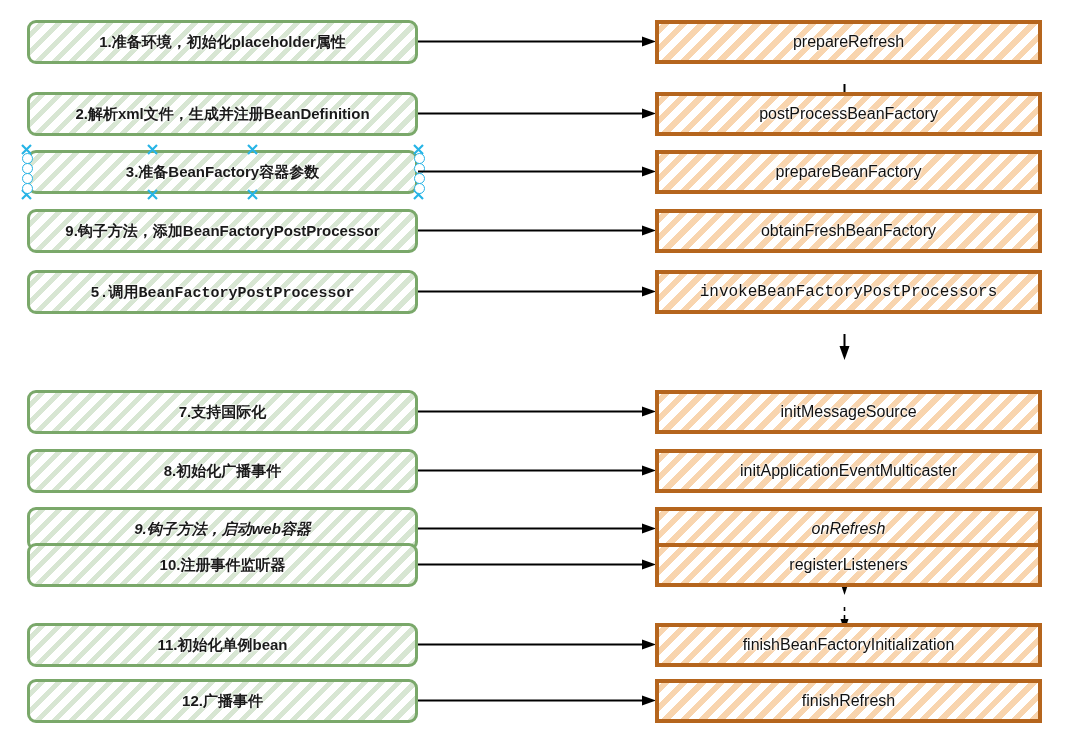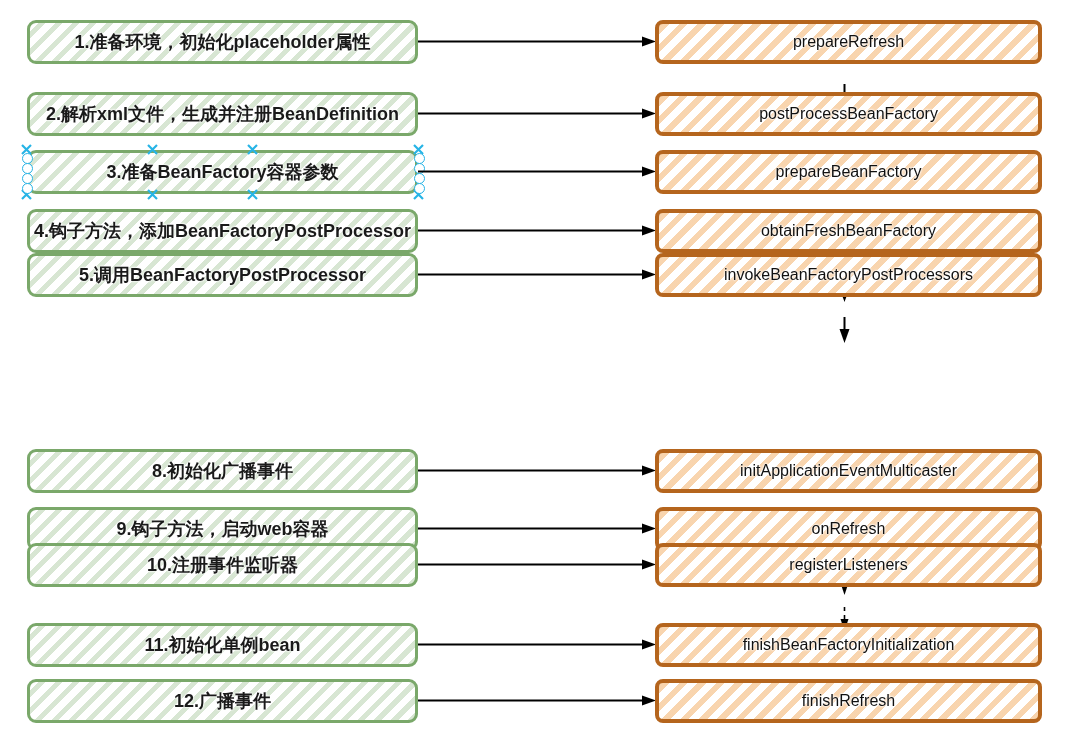--- a/index.html
+++ b/index.html
@@ -38,31 +38,31 @@
         -45deg,
         rgba(124,172,108,0.26) 0px,
         rgba(124,172,108,0.26) 5px,
         rgba(255,255,255,0) 5px,
         rgba(255,255,255,0) 12px);
     -webkit-mask-image:linear-gradient(#000 0 0);
     z-index:-1;
   }
   .gbox .lbl{
     position:relative;z-index:2;
-    font-size:18px;font-weight:bold;color:#1a1a1a;
+    font-size:15px;font-weight:bold;color:#1a1a1a;
     letter-spacing:0px;white-space:nowrap;
     text-shadow:0 0 2px #fff,0 0 2px #fff,0 0 3px #fff;
   }
 
   
   .obox{
     position:absolute;left:655px;width:387px;height:44px;
     box-sizing:border-box;
     border:4px solid #b5651d;
-    border-radius:8px;
+    border-radius:0;
     background-color:#ffffff;
     background-image:repeating-linear-gradient(
         -45deg,
         rgba(243,178,108,0.55) 0px,
         rgba(243,178,108,0.55) 6px,
         rgba(255,255,255,0) 6px,
         rgba(255,255,255,0) 13px);
     display:flex;align-items:center;justify-content:center;
   }
   .obox::before{
@@ -183,72 +183,88 @@
       <span class="lbl">prepareBeanFactory</span>
     </div>
     <svg class="vconn" style="top:64px;height:27px;" viewBox="0 0 13 27">
       <line x1="6.5" y1="0" x2="6.5" y2="18" stroke="#000" stroke-width="2"></line>
       <polygon points="6.5,27 1.5,13 11.5,13" fill="#000"></polygon>
     </svg>
   </div>
 
   <div class="row" style="top:209px;">
     <div class="gbox">
-      <span class="lbl">4.钩子方法，添加BeanFactoryPostProcessor</span>
+      <span class="lbl">9.钩子方法，添加BeanFactoryPostProcessor</span>
     </div>
     <svg class="hconn" style="top:16px;" viewBox="0 0 238 11">
       <line x1="0" y1="5.5" x2="228" y2="5.5" stroke="#000" stroke-width="2"></line>
       <polygon points="238,5.5 224,0.5 224,10.5" fill="#000"></polygon>
     </svg>
     <div class="obox">
       <span class="lbl">obtainFreshBeanFactory</span>
     </div>
     <svg class="vconn" style="top:64px;height:29px;" viewBox="0 0 13 29">
       <line x1="6.5" y1="0" x2="6.5" y2="20" stroke="#000" stroke-width="2"></line>
       <polygon points="6.5,29 1.5,15 11.5,15" fill="#000"></polygon>
     </svg>
   </div>
 
-  <div class="row" style="top:253px;">
+  <div class="row" style="top:270px;font-family:Liberation Mono, monospace;">
     <div class="gbox">
       <span class="lbl">5.调用BeanFactoryPostProcessor</span>
     </div>
     <svg class="hconn" style="top:16px;" viewBox="0 0 238 11">
       <line x1="0" y1="5.5" x2="228" y2="5.5" stroke="#000" stroke-width="2"></line>
       <polygon points="238,5.5 224,0.5 224,10.5" fill="#000"></polygon>
     </svg>
     <div class="obox">
       <span class="lbl">invokeBeanFactoryPostProcessors</span>
     </div>
     <svg class="vconn" style="top:64px;height:26px;" viewBox="0 0 13 26">
       <line x1="6.5" y1="0" x2="6.5" y2="17" stroke="#000" stroke-width="2"></line>
       <polygon points="6.5,26 1.5,12 11.5,12" fill="#000"></polygon>
     </svg>
   </div>
 
 
+  <div class="row" style="top:390px;">
+    <div class="gbox">
+      <span class="lbl">7.支持国际化</span>
+    </div>
+    <svg class="hconn" style="top:16px;" viewBox="0 0 238 11">
+      <line x1="0" y1="5.5" x2="228" y2="5.5" stroke="#000" stroke-width="2"></line>
+      <polygon points="238,5.5 224,0.5 224,10.5" fill="#000"></polygon>
+    </svg>
+    <div class="obox">
+      <span class="lbl">initMessageSource</span>
+    </div>
+    <svg class="vconn" style="top:64px;height:26px;" viewBox="0 0 13 26">
+      <line x1="6.5" y1="0" x2="6.5" y2="17" stroke="#000" stroke-width="2" stroke-dasharray="5 4"></line>
+      <polygon points="6.5,26 1.5,13 11.5,13" fill="#000"></polygon>
+    </svg>
+  </div>
 
   <div class="row" style="top:449px;">
     <div class="gbox">
       <span class="lbl">8.初始化广播事件</span>
     </div>
     <svg class="hconn" style="top:16px;" viewBox="0 0 238 11">
       <line x1="0" y1="5.5" x2="228" y2="5.5" stroke="#000" stroke-width="2"></line>
       <polygon points="238,5.5 224,0.5 224,10.5" fill="#000"></polygon>
     </svg>
     <div class="obox">
       <span class="lbl">initApplicationEventMulticaster</span>
     </div>
     <svg class="vconn" style="top:64px;height:24px;" viewBox="0 0 13 24">
       <line x1="6.5" y1="0" x2="6.5" y2="15" stroke="#000" stroke-width="1.6" stroke-dasharray="4 4"></line>
       <polygon points="6.5,24 2.5,12 10.5,12" fill="#000"></polygon>
     </svg>
   </div>
 
-  <div class="row" style="top:507px;">
+  <div class="row" style="top:507px;font-style:italic;">
     <div class="gbox">
       <span class="lbl">9.钩子方法，启动web容器</span>
     </div>
     <svg class="hconn" style="top:16px;" viewBox="0 0 238 11">
       <line x1="0" y1="5.5" x2="228" y2="5.5" stroke="#000" stroke-width="2"></line>
       <polygon points="238,5.5 224,0.5 224,10.5" fill="#000"></polygon>
     </svg>
     <div class="obox">
       <span class="lbl">onRefresh</span>
     </div>

